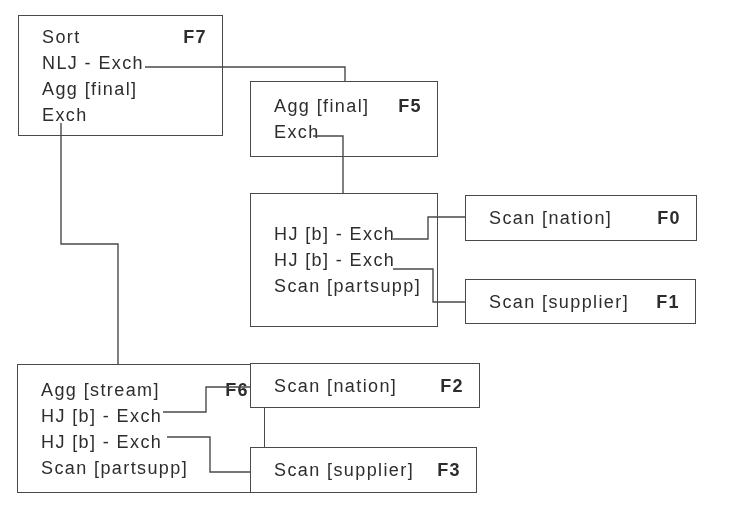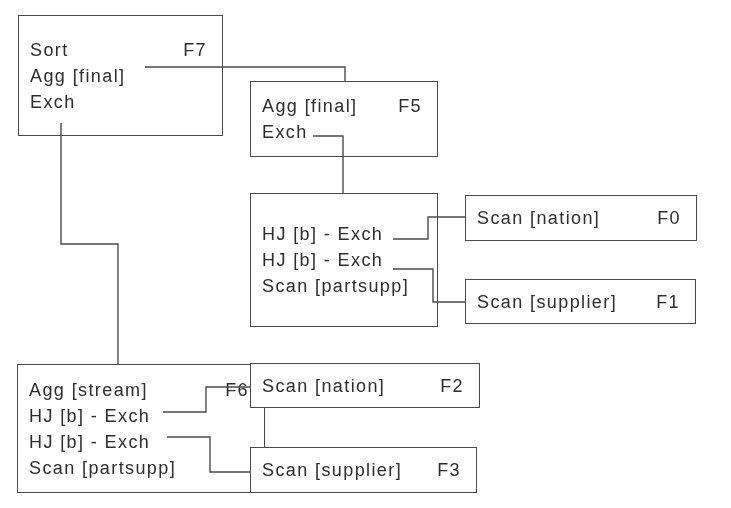--- a/index.html
+++ b/index.html
@@ -24,46 +24,49 @@
   }
   .box {
     position: absolute;
     box-sizing: border-box;
     border: 1.5px solid #4a4a4a;
     background: #ffffff;
     z-index: 1;
     display: flex;
     flex-direction: column;
     justify-content: center;
-    padding-left: 11px;
+    padding-left: 23px;
     padding-right: 15px;
     color: #2d2d2d;
     font-size: 18px;
     line-height: 26px;
     letter-spacing: 1.4px;
     white-space: nowrap;
   }
   .row {
     display: flex;
     justify-content: space-between;
     align-items: baseline;
   }
   .frag {
-    font-weight: normal;
+    font-weight: bold;
     margin-left: 8px;
   }
 </style>
 </head>
 <body>
 
 <div id="canvas" style="background: rgb(255, 255, 255);">
     <div class="box" style="left: 18px; top: 15px; width: 205px; height: 121px; border-color: rgb(74, 74, 74); color: rgb(45, 45, 45);">
       <div class="row">
         <span>Sort</span>
         <span class="frag">F7</span>
+      </div>
+      <div class="row">
+        <span>NLJ - Exch</span>
       </div>
       <div class="row">
         <span>Agg [final]</span>
       </div>
       <div class="row">
         <span>Exch</span>
       </div>
     </div>
     <div class="box" style="left: 250px; top: 81px; width: 188px; height: 76px; border-color: rgb(74, 74, 74); color: rgb(45, 45, 45);">
       <div class="row">

